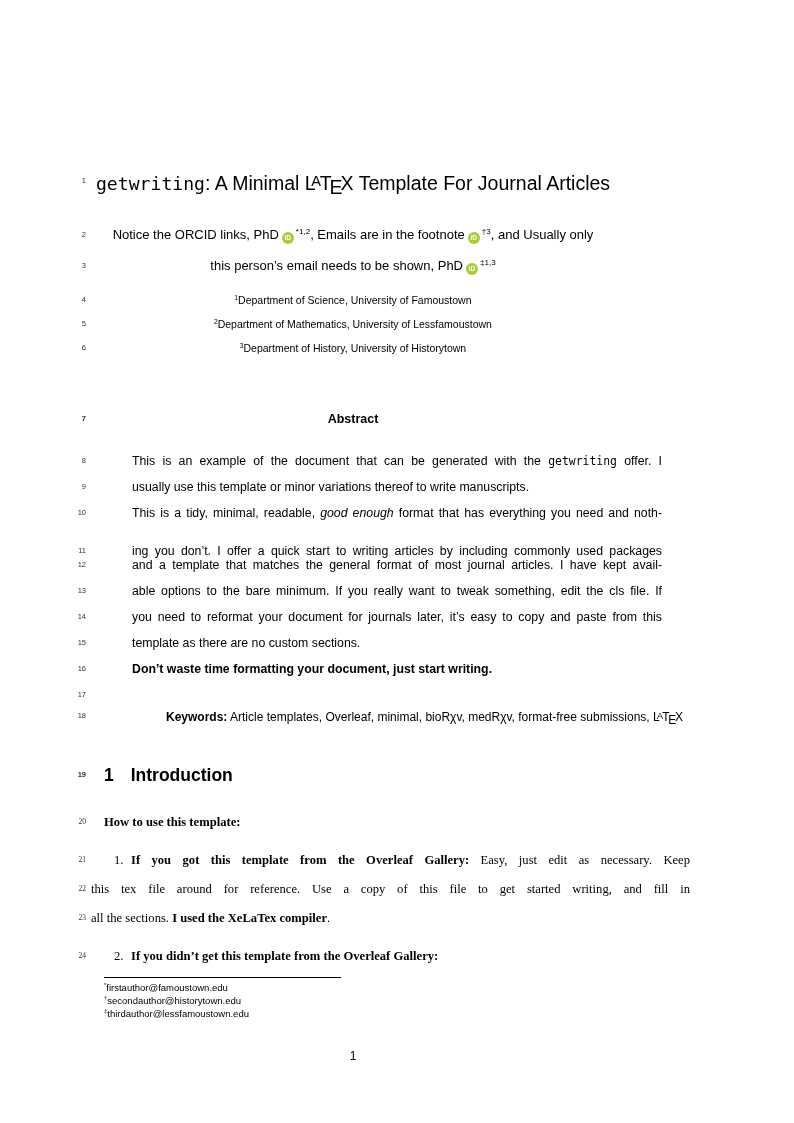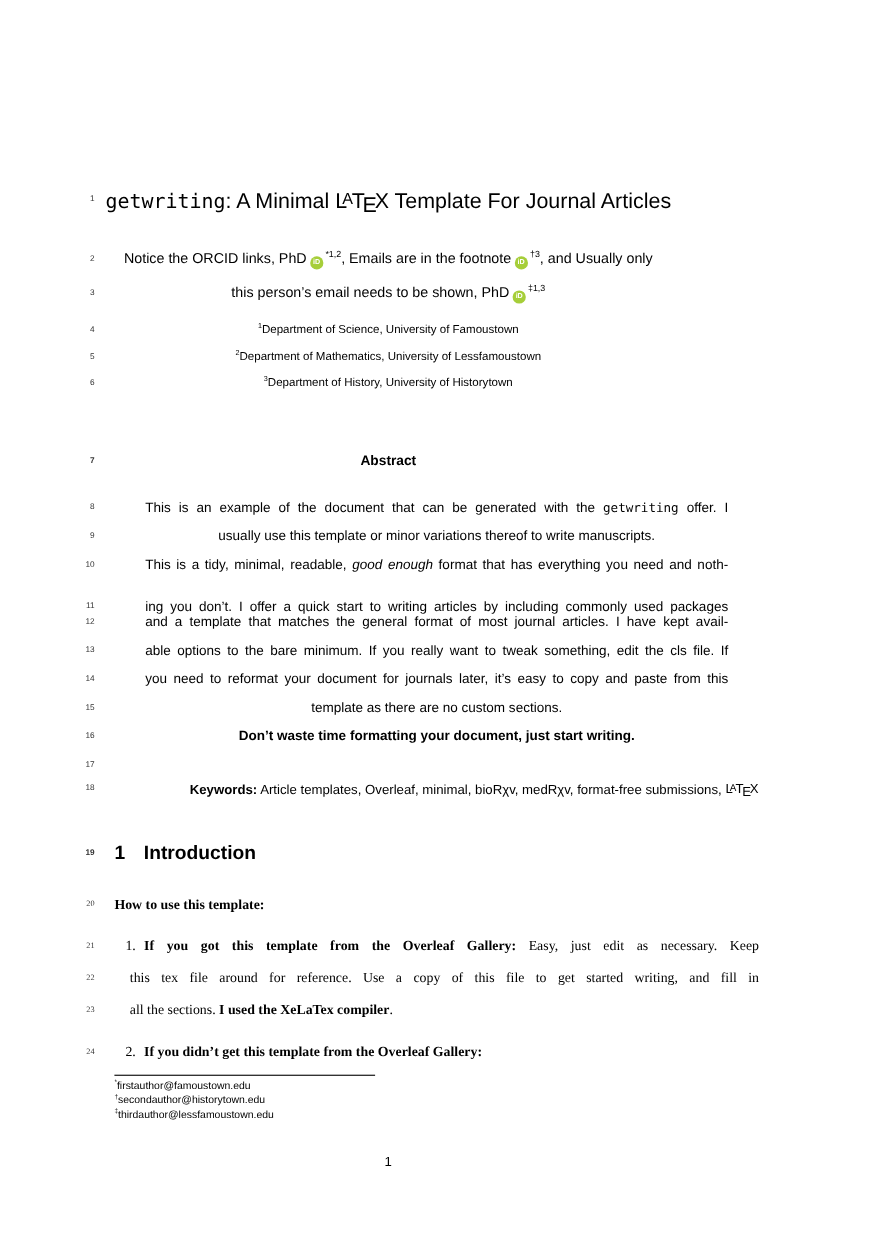--- a/index.html
+++ b/index.html
@@ -21,33 +21,33 @@
   .latex .lE{vertical-align:-0.22em;margin-left:-0.115em;margin-right:-0.10em;}
   
   .t-auth{line-height:22px;font-size:13px;}
   .orcid{display:inline-block;width:12px;height:12px;border-radius:50%;background:#A6CE39;color:#fff;
          font-size:6.5px;font-weight:bold;text-align:center;line-height:12px;vertical-align:-1px;margin:0 2px 0 3px;}
   
   .t-affil{line-height:16px;font-size:10.5px;}
   
   .t-absh{line-height:18px;font-size:12.5px;font-weight:bold;}
   .r-abs{line-height:26px;font-size:12.3px;}
-  .r-abs .content{padding:0 132px;text-align:center;}
+  .r-abs .content{padding:0 132px;}
   .r-abs .lnum{font-weight:normal;}
   .r-abs .mono{font-size:0.93em;}
   .jl .content{text-align:justify;text-align-last:justify;}
   
   .t-kw{line-height:20px;font-size:12px;padding-left:34px;}
   
   .t-sec{line-height:26px;font-size:17.5px;font-weight:bold;}
   .t-sec .sec-title{margin-left:17px;}
   
   .r-body{line-height:20px;font-size:12.6px;font-family:Liberation Serif, serif;}
   .marker{display:inline-block;width:27px;padding-left:10px;box-sizing:border-box;}
-  .r-cont .content{padding-left:118px;}
+  .r-cont .content{padding-left:91px;}
   
   .fnrule{position:absolute;left:104px;width:237px;border-top:0.8px solid #000;height:0;}
   .t-fn{line-height:13px;font-size:9.5px;}
   
   .t-page{line-height:16px;font-size:12px;}
 </style>
 </head>
 <body>
 
 <div class="row t-title" style="top:166px">

